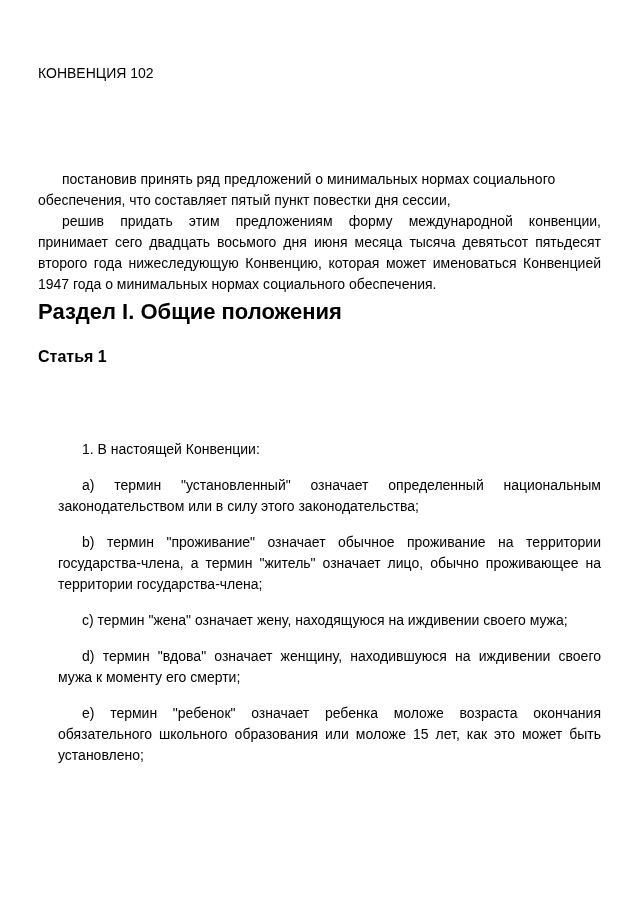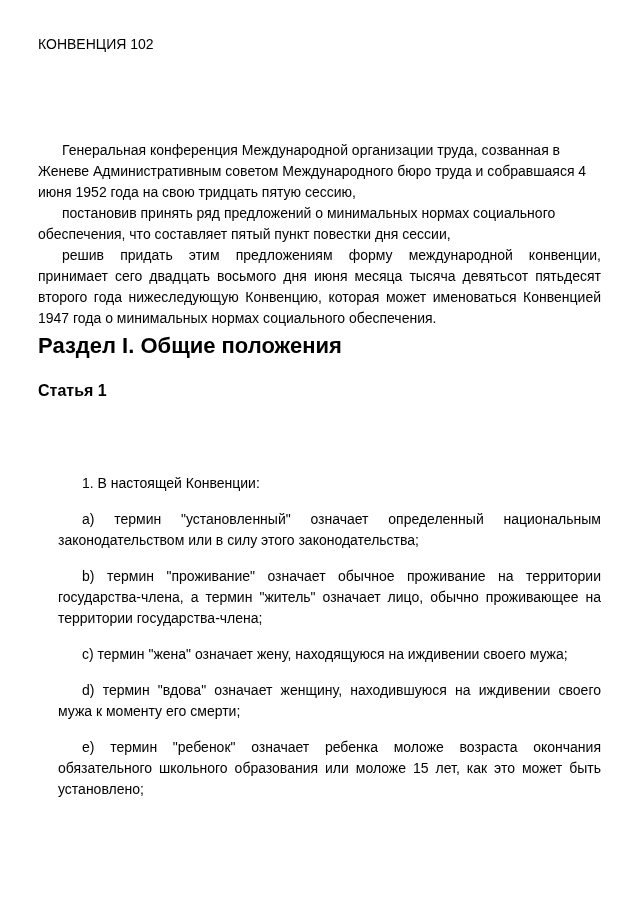--- a/index.html
+++ b/index.html
@@ -11,21 +11,21 @@
     height: 905px;
     background: #ffffff;
     color: #000000;
     font-family: "Liberation Sans", sans-serif;
     overflow: hidden;
   }
   .page {
     box-sizing: border-box;
     width: 640px;
     height: 905px;
-    padding: 35px 39px 0 38px;
+    padding: 64px 39px 0 38px;
   }
   .doc-title p {
     margin: 0;
     font-size: 14px;
     line-height: 19px;
   }
   .preamble {
     margin-top: 86px;
   }
   .para {
@@ -60,21 +60,20 @@
 </head>
 <body>
 
 <div class="page">
 
   <header class="doc-title">
     <p>КОНВЕНЦИЯ 102</p>
   </header>
 
   <section class="preamble">
-    <p class="para">Генеральная конференция Международной организации труда, созванная в Женеве Административным советом Международного бюро труда и собравшаяся 4 июня 1952 года на свою тридцать пятую сессию,</p>
     <p class="para">постановив принять ряд предложений о минимальных нормах социального обеспечения, что составляет пятый пункт повестки дня сессии,</p>
     <p class="para justify">решив придать этим предложениям форму международной конвенции, принимает сего двадцать восьмого дня июня месяца тысяча девятьсот пятьдесят второго года нижеследующую Конвенцию, которая может именоваться Конвенцией 1947 года о минимальных нормах социального обеспечения.</p>
   </section>
 
   <h1 class="section-heading">Раздел I. Общие положения</h1>
 
   <h2 class="article-heading">Статья 1</h2>
 
   <section class="article-body">
     <p class="para">1. В настоящей Конвенции:</p>

